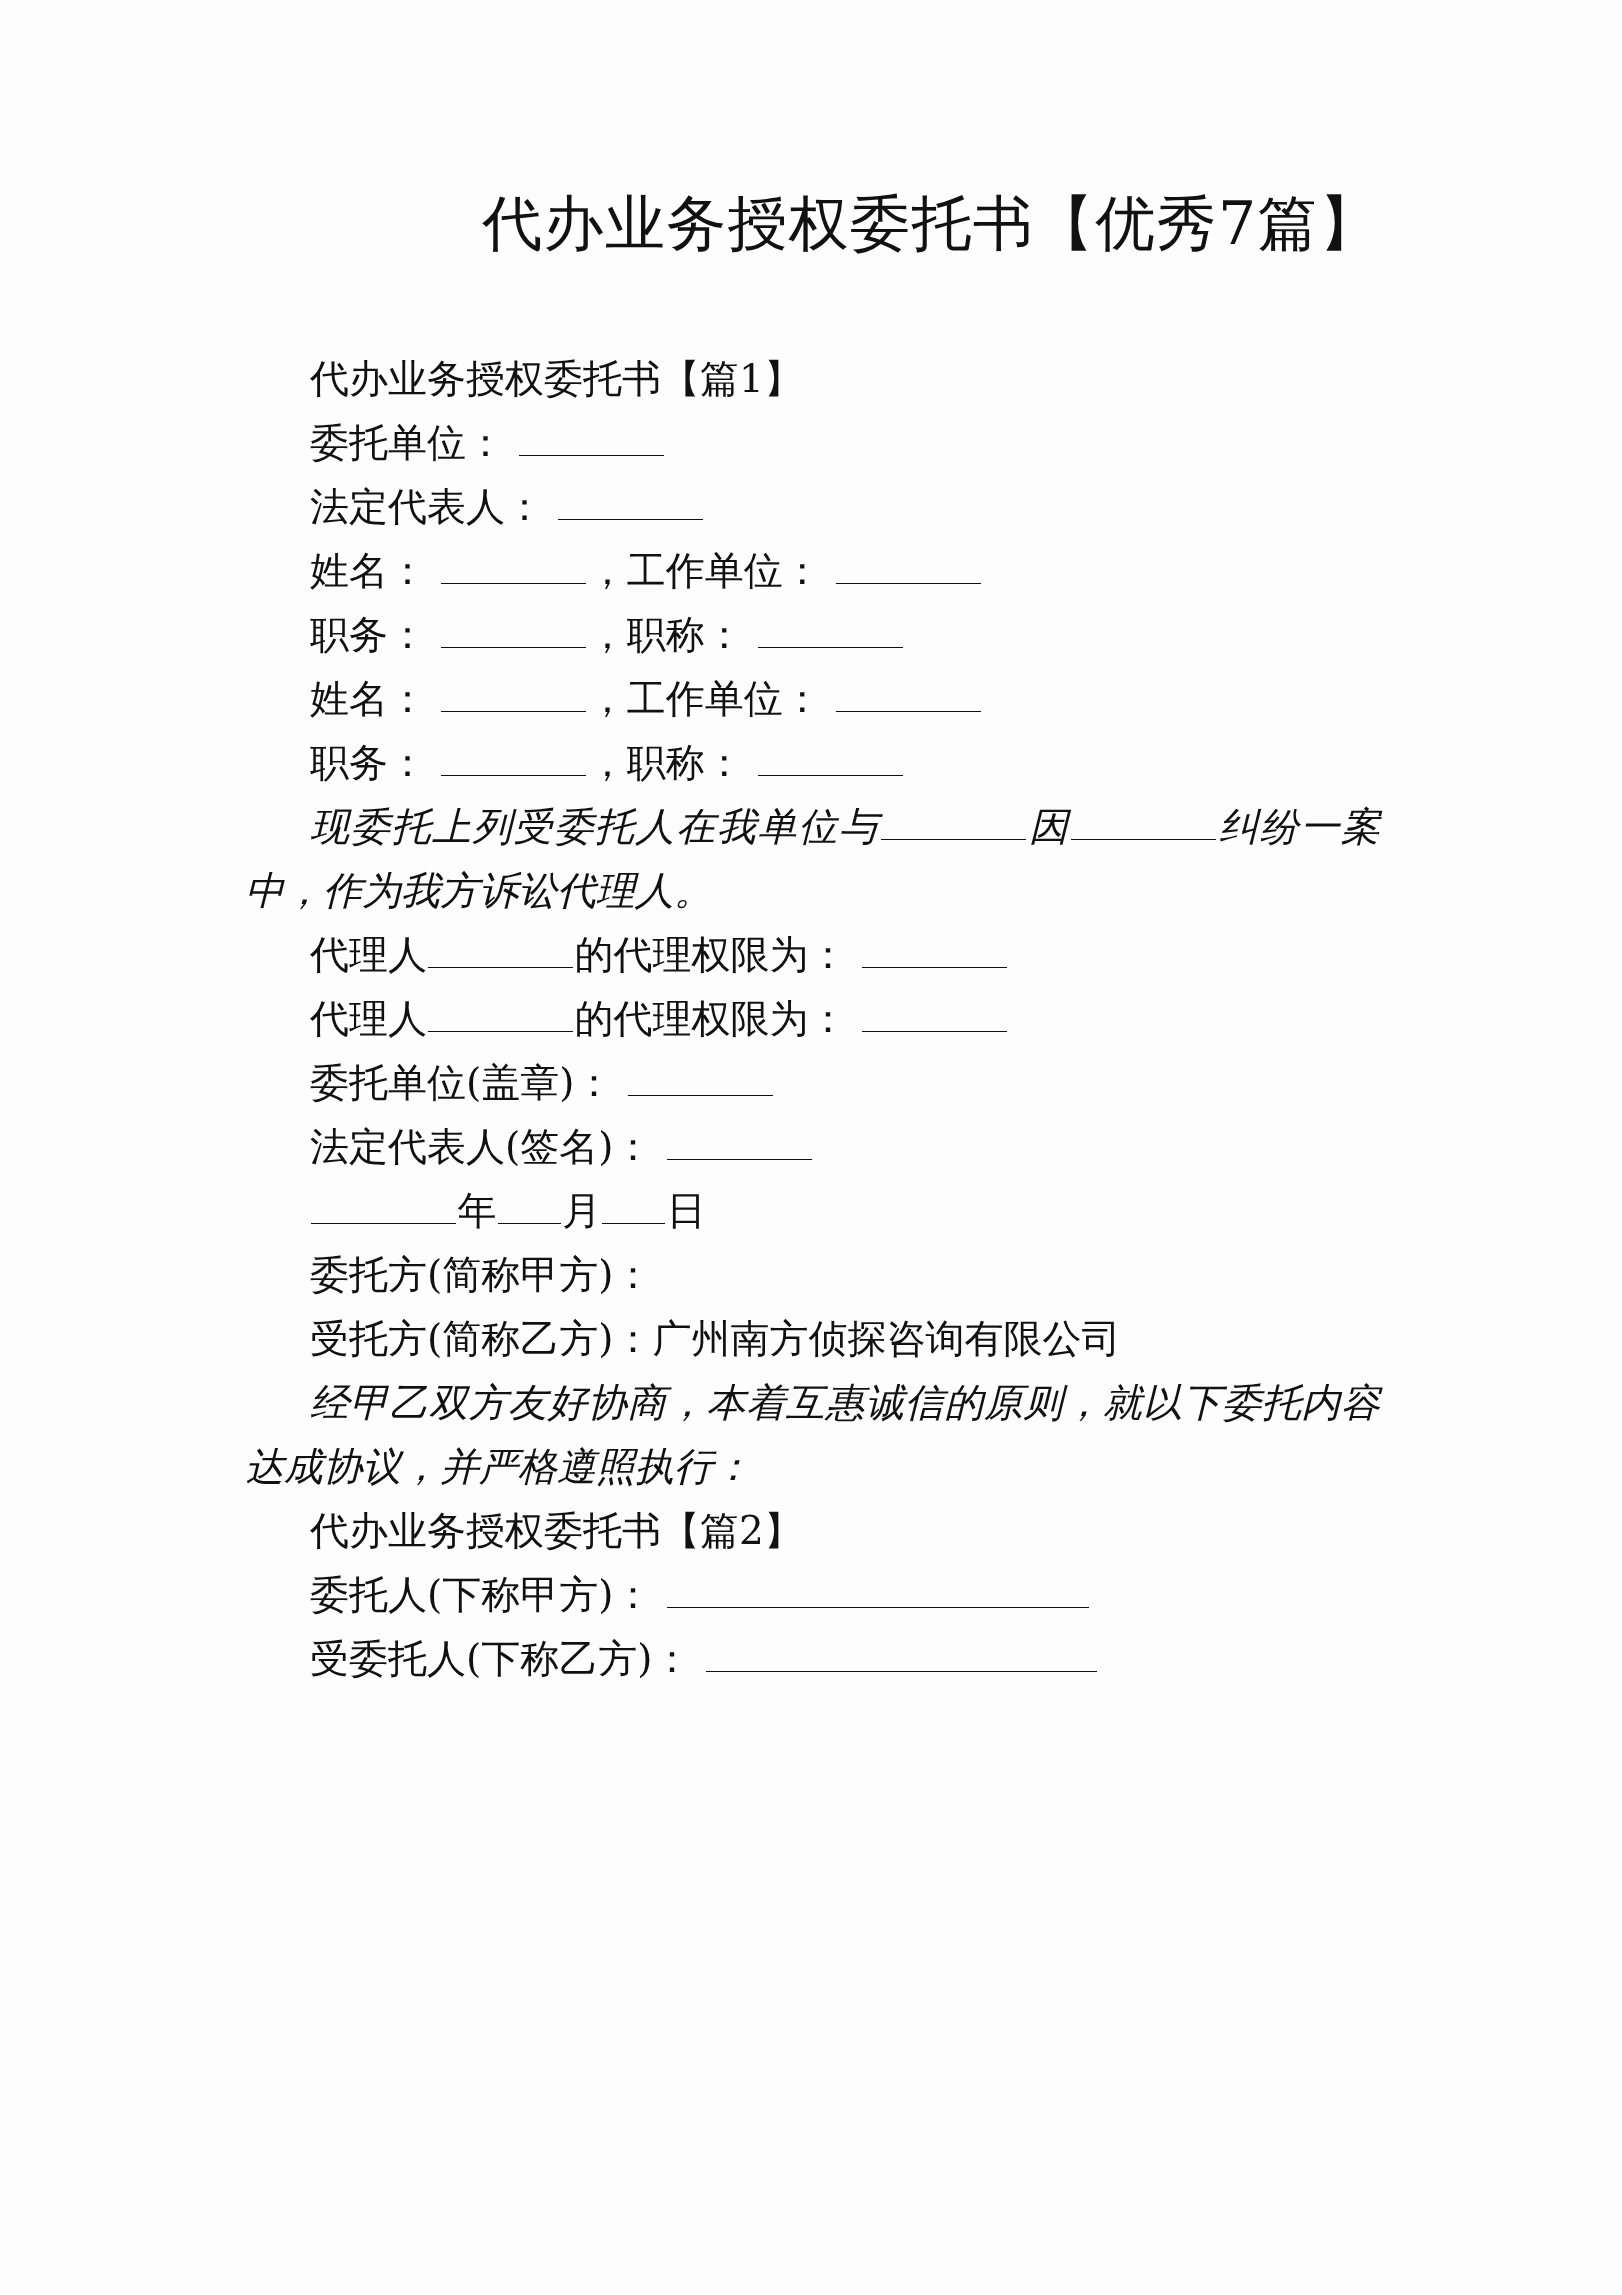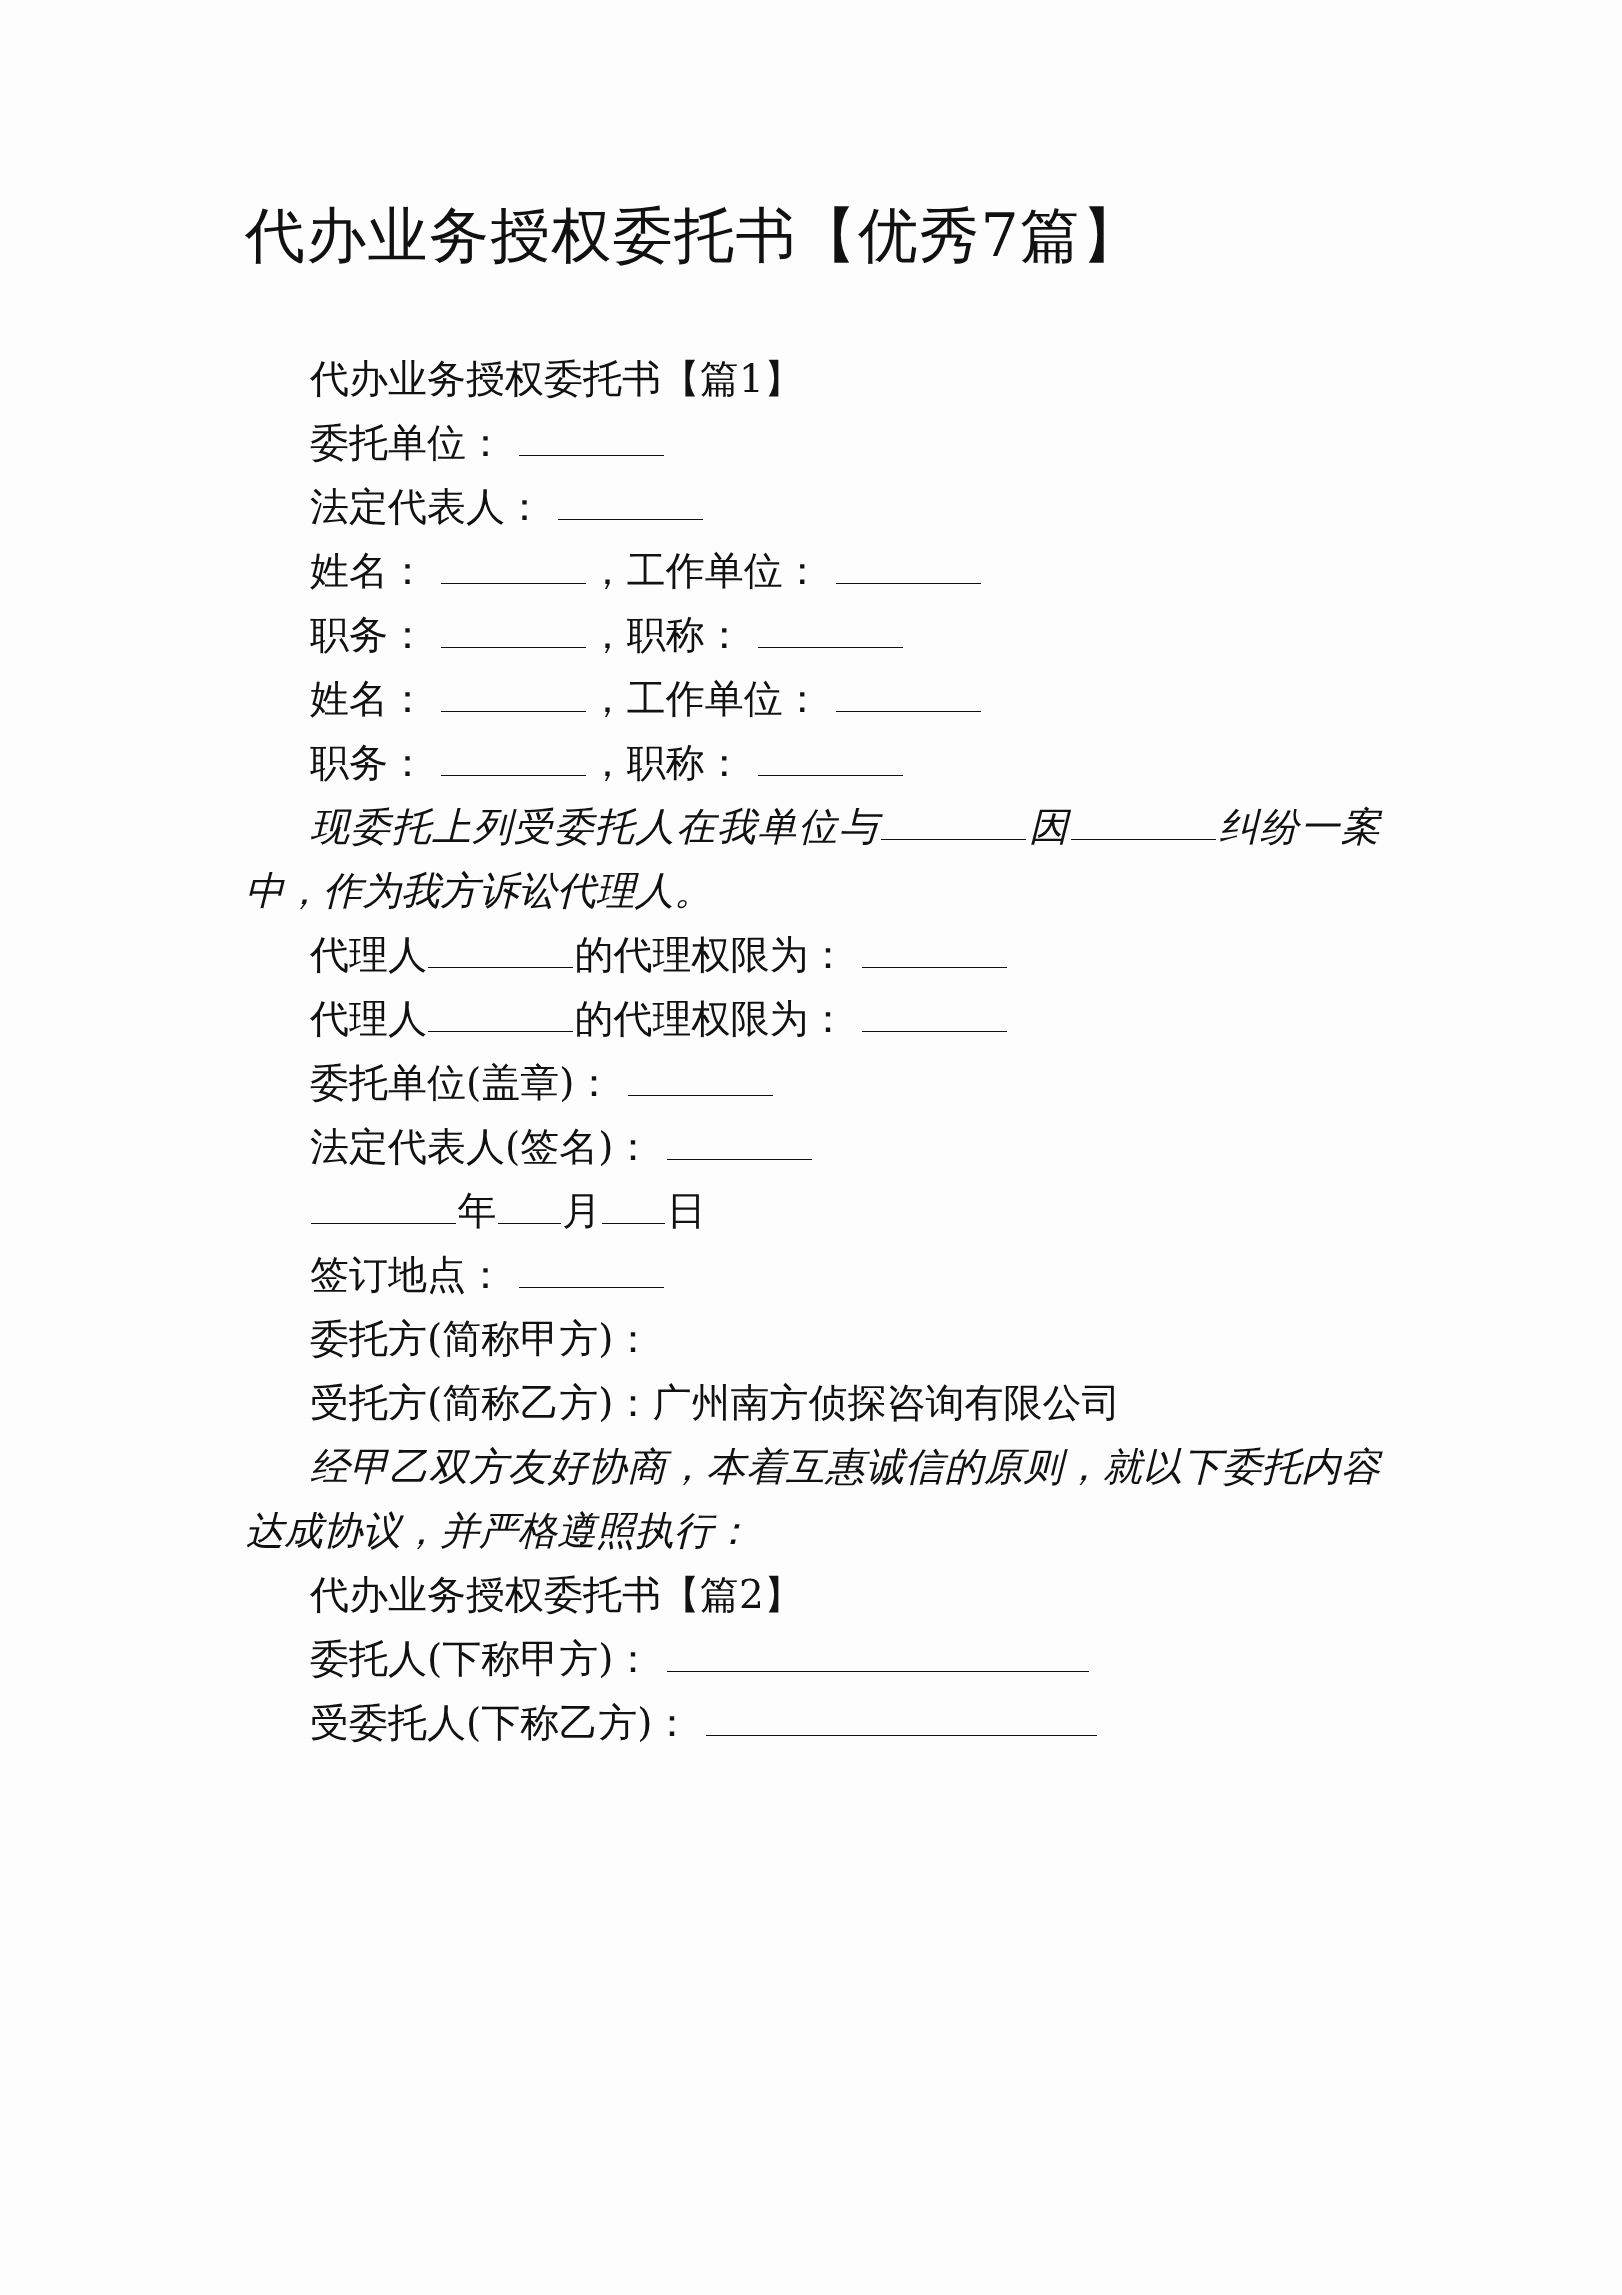--- a/index.html
+++ b/index.html
@@ -18,22 +18,22 @@
     .page {
       position: absolute;
       left: 245px;
       top: 0;
       width: 1135px;
     }
     .title {
       position: absolute;
       left: 0;
       width: 1135px;
-      top: 196px;
-      text-align: left;
+      top: 184px;
+      text-align: right;
       font-size: 60px;
       line-height: 79px;
       letter-spacing: 1.3px;
       white-space: nowrap;
     }
     .body {
       position: absolute;
       left: 0;
       top: 347px;
       width: 1135px;
@@ -120,23 +120,20 @@
     </p>
 
     <p class="p">
       <span>法定代表人(签名)：</span><span class="blank w9 gap-s"></span>
     </p>
 
     <p class="p">
       <span class="blank w9"></span><span>年</span><span class="blank w4"></span><span>月</span><span class="blank w4"></span><span>日</span>
     </p>
 
-    <p class="p">
-      <span>签订地点：</span><span class="blank w9 gap-s"></span>
-    </p>
 
 
 
     <p class="p">委托方(简称甲方)：</p>
 
     <p class="p">受托方(简称乙方)：广州南方侦探咨询有限公司</p>
 
     <p class="p wrap">经甲乙双方友好协商，本着互惠诚信的原则，就以下委托内容达成协议，并严格遵照执行：</p>
 
     <p class="p">代办业务授权委托书【篇2】</p>

